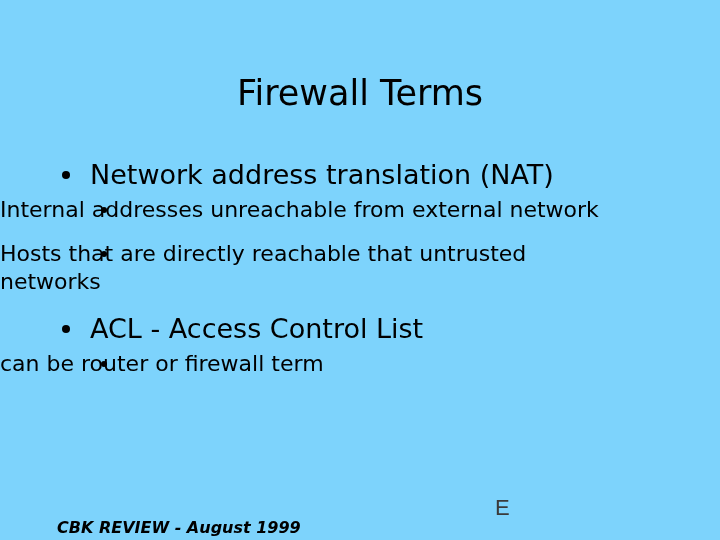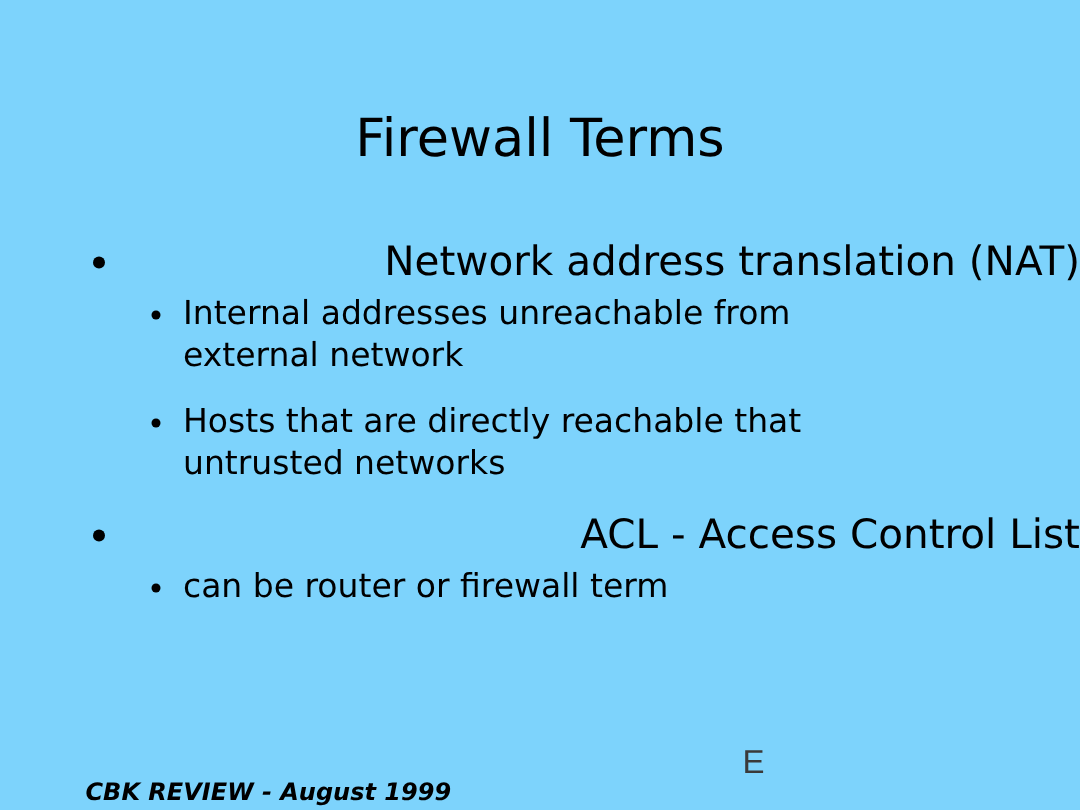--- a/index.html
+++ b/index.html
@@ -52,40 +52,38 @@
 
   
   .lvl1 {
     position: relative;
     padding-left: 90px;
     font-size: 27px;
     line-height: 34px;
     font-weight: 400;
     color: #000000;
     margin-bottom: 4px;
-    text-align: right;
   }
   .lvl1 .dot {
     position: absolute;
     left: 62px;
     top: 13px;
     width: 8px;
     height: 8px;
     background: #000000;
     border-radius: 50%;
   }
   .lvl1 .txt {
     display: block;
     white-space: nowrap;
   }
 
   
   .lvl2 {
     position: relative;
-    padding-left: 122px;
     padding-right: 112px;
     font-size: 22px;
     line-height: 28px;
     font-weight: 400;
     color: #000000;
   }
   .lvl2 .dot {
     position: absolute;
     left: 101px;
     top: 11px;

